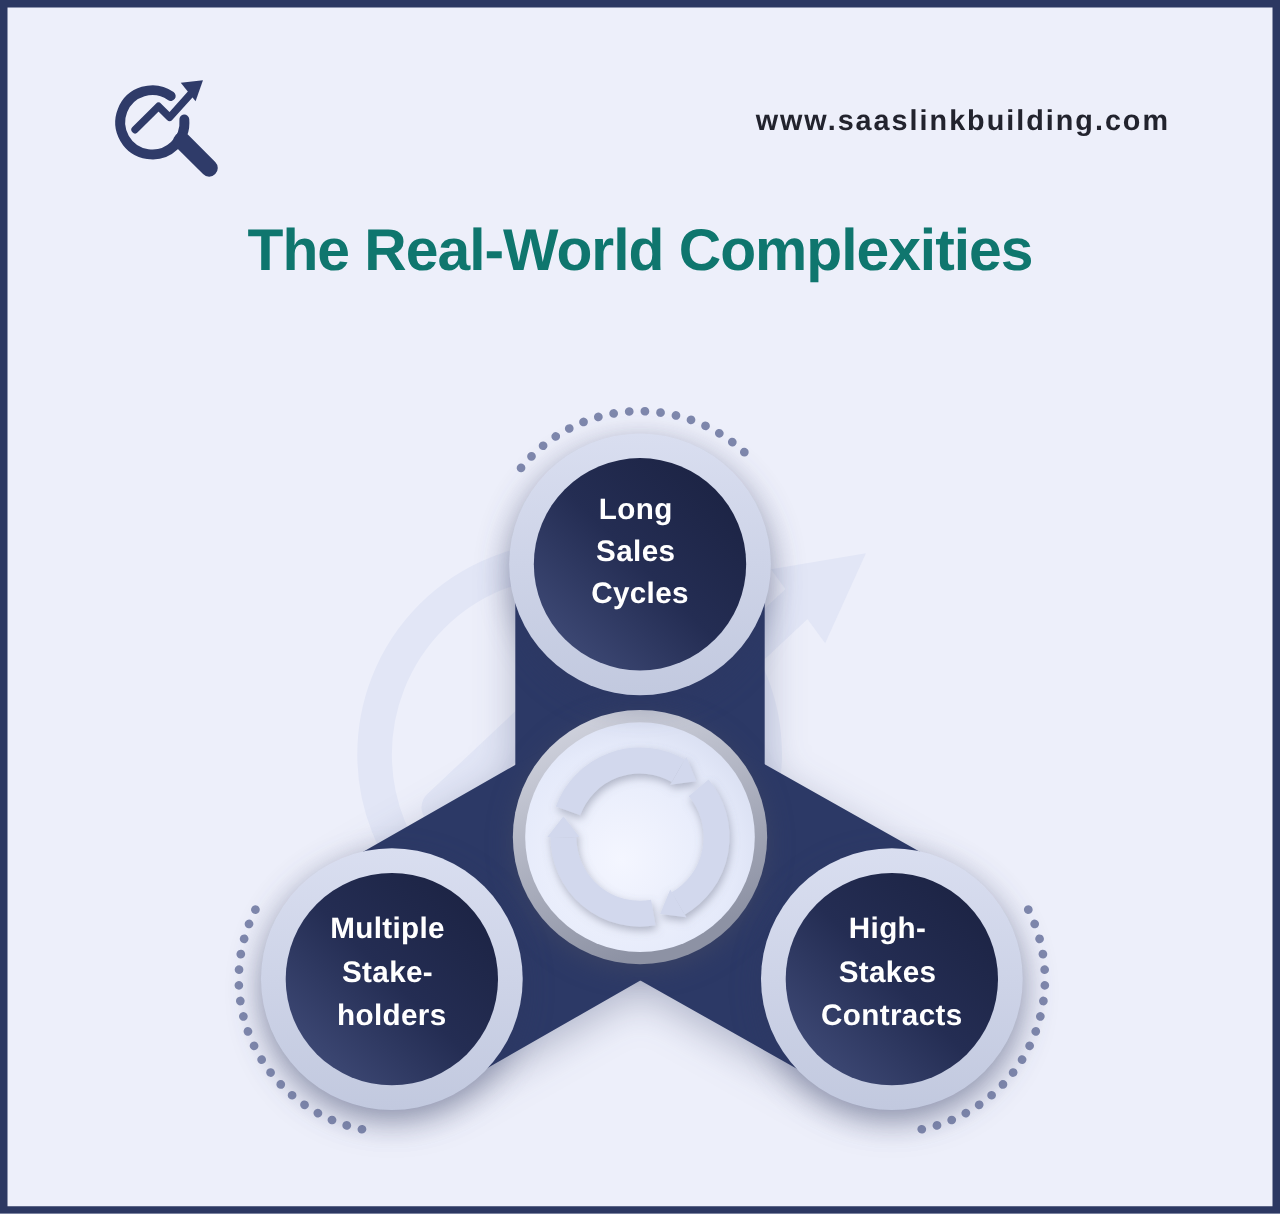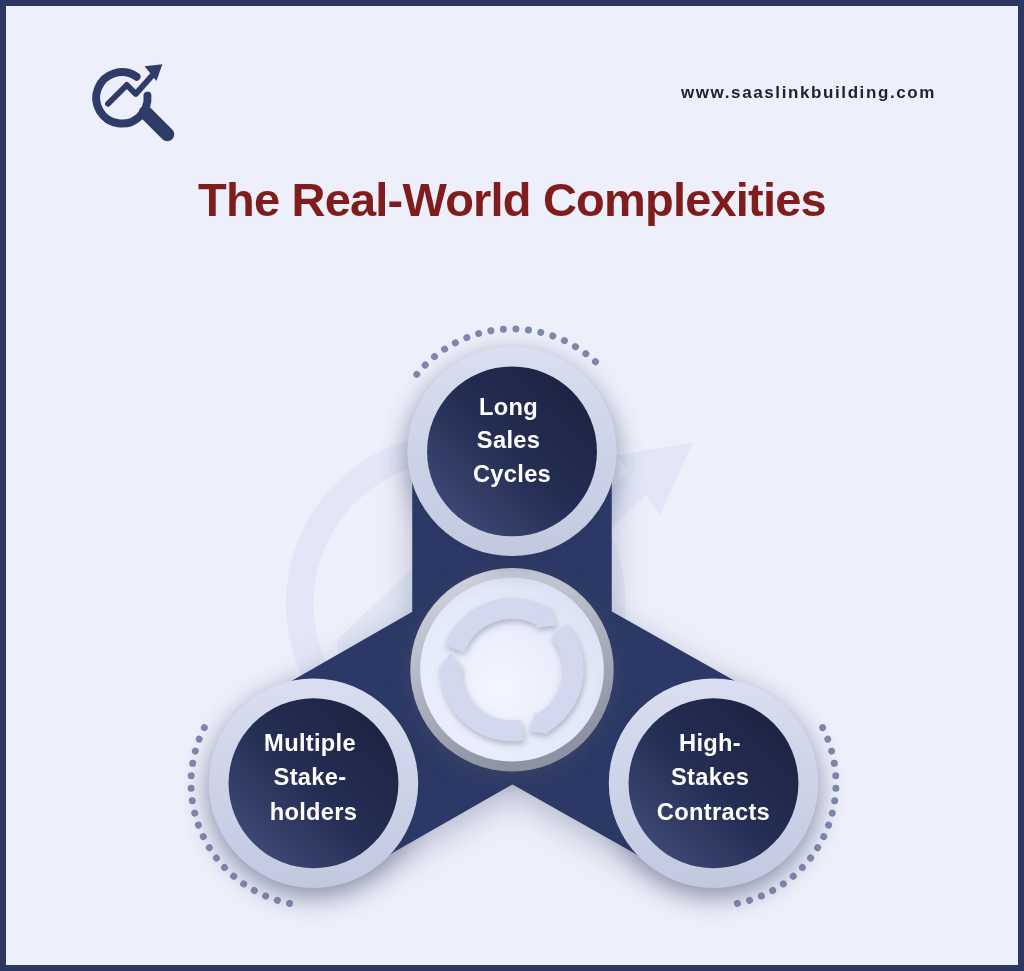--- a/index.html
+++ b/index.html
@@ -8,35 +8,35 @@
     width:1024px;height:971px;
     box-sizing:border-box;
     background:#edeffa;
     border:6px solid #2c3862;
     overflow:hidden;
     font-family:"Liberation Sans", sans-serif;
   }
   .website{
     position:absolute;
     top:77px;right:82px;
-    font-size:17px;
+    font-size:23px;
     font-weight:bold;
     letter-spacing:1.6px;
     color:#22232e;
   }
   .title{
     position:absolute;
     top:166px;left:0;right:0;
     margin:0;
     text-align:center;
     font-size:47px;
     line-height:55px;
     font-weight:bold;
     letter-spacing:-0.8px;
-    color:#7f1d1d;
+    color:#0f766e;
   }
   .title span{display:block;}
   svg.diagram{position:absolute;left:0;top:0;width:1012px;height:959px;}
   .spinner-g{filter:drop-shadow(0 10px 16px rgba(45,55,95,0.30));}
   .node-g{filter:drop-shadow(0 8px 12px rgba(45,55,95,0.35));}
   .hub-g{filter:drop-shadow(0 5px 10px rgba(70,75,100,0.55));}
   .node-text{
     font-family:"Liberation Sans", sans-serif;
     font-size:24px;
     font-weight:bold;

